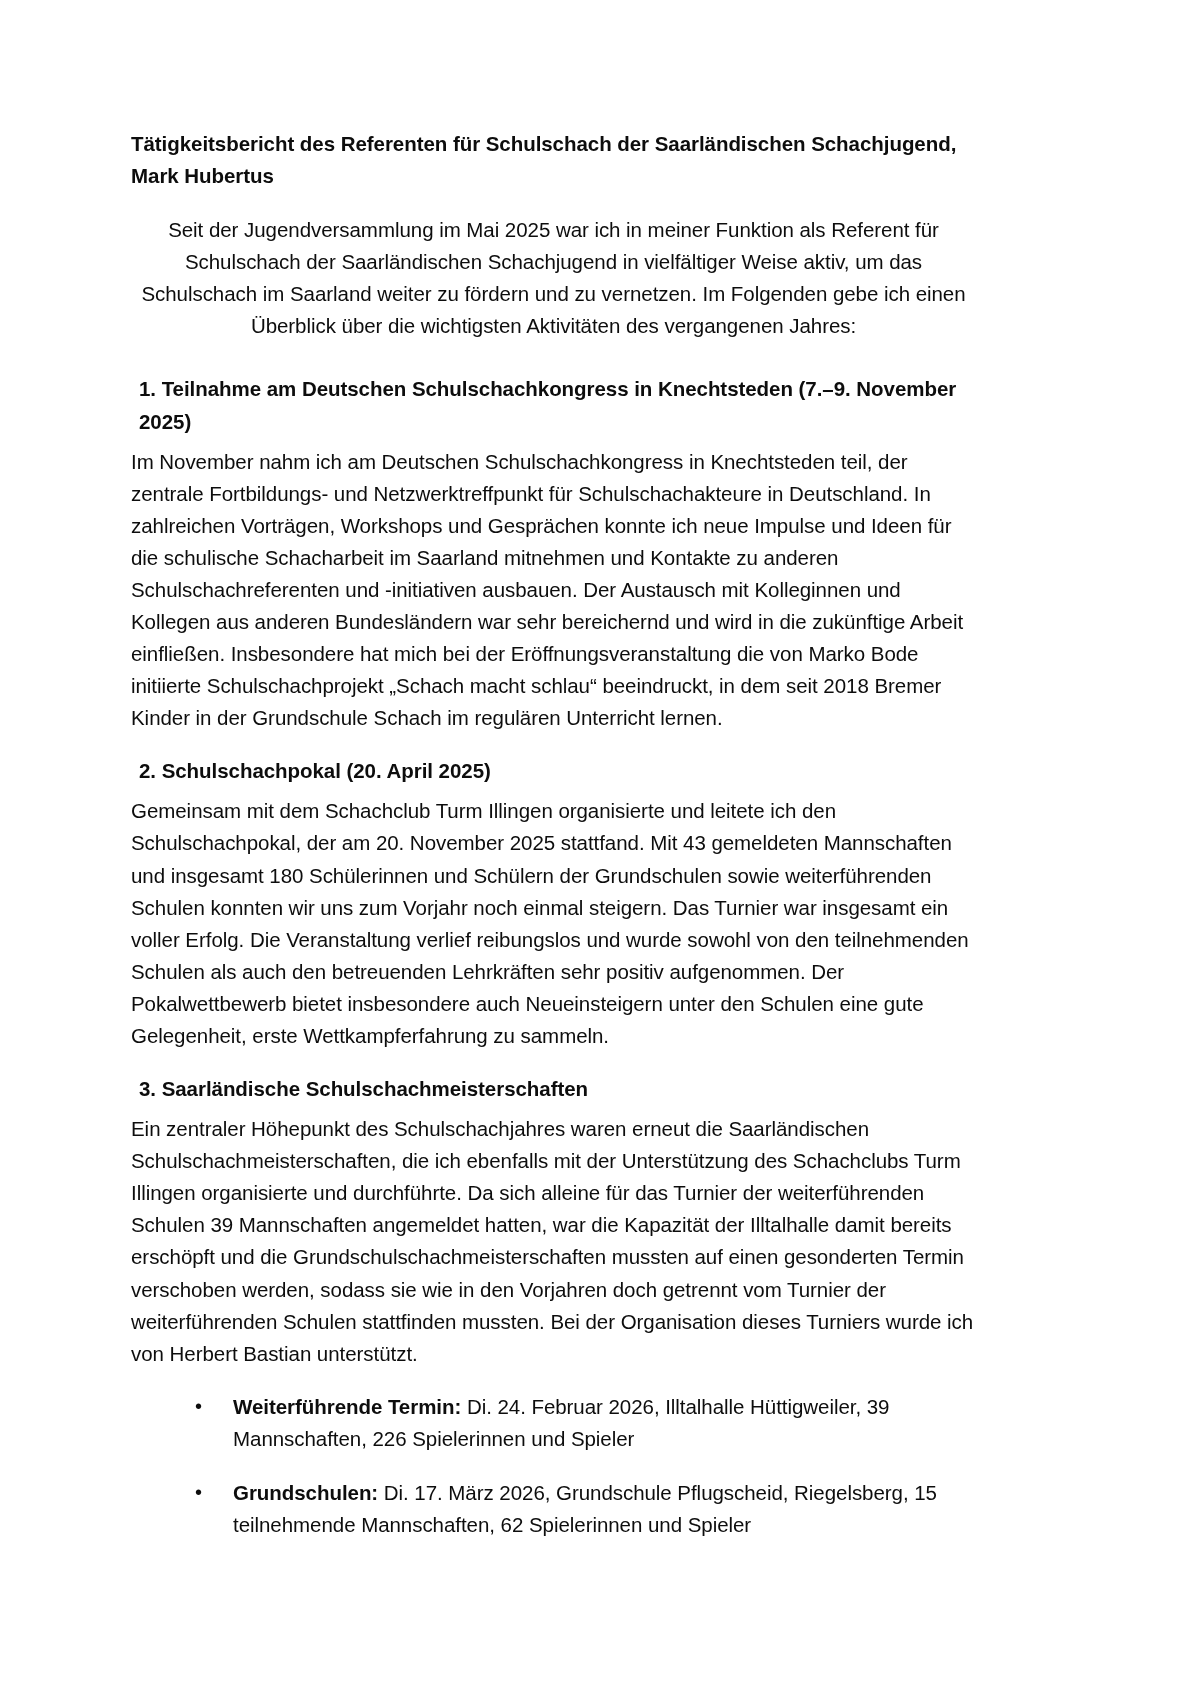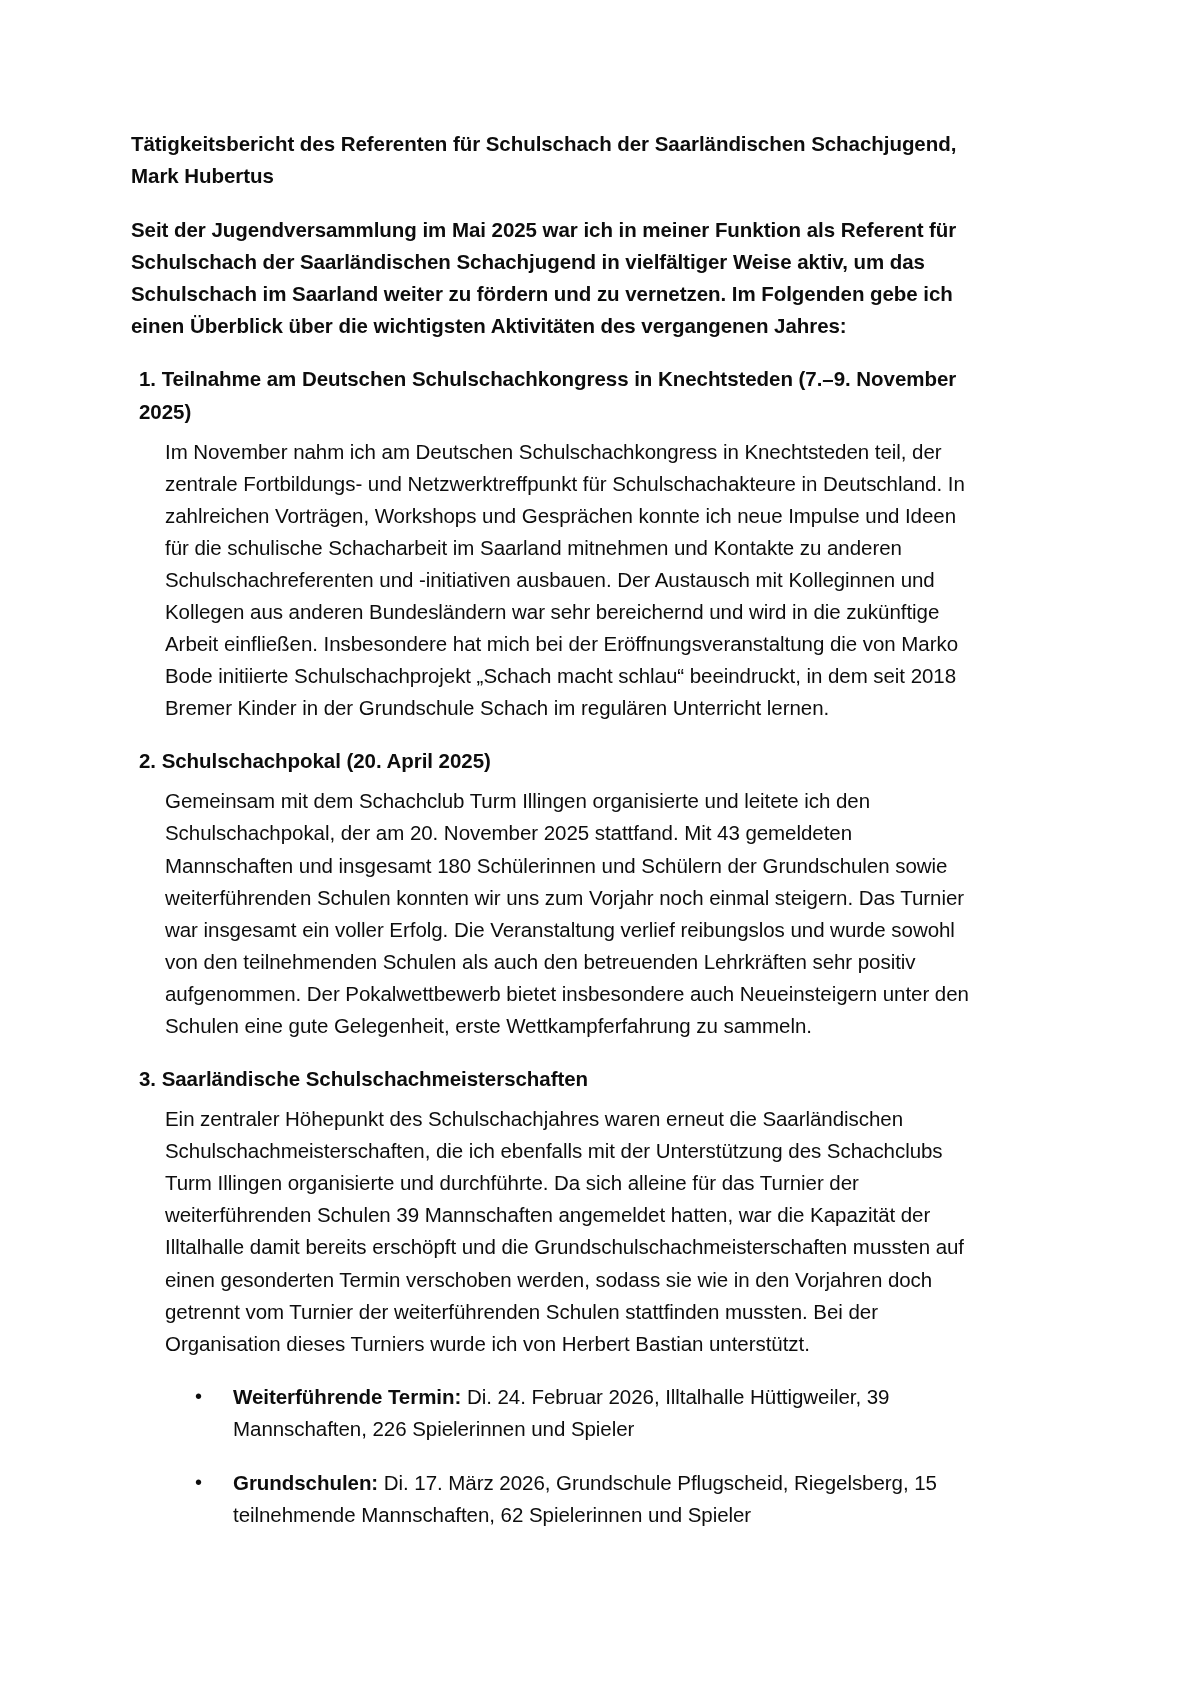--- a/index.html
+++ b/index.html
@@ -31,35 +31,33 @@
     color: #0d0d0d;
   }
   .doc-title {
     font-weight: bold;
     font-size: 20.5px;
     line-height: 1.565;
     margin: 0 0 22px 0;
     width: 840px;
   }
   p.para {
-    margin: 0 0 21px 0;
-    text-align: left;
-    font-weight: bold;
+    margin: 0 0 31px 0;
+    text-align: center;
   }
   .section-head {
     font-weight: bold;
     margin: 8px;
     display: block;
   }
   .section-block {
     margin: 0 0 21px 0;
   }
   .section-block .body-text {
     display: block;
-    margin-left: 34px;
   }
   ul.bullets {
     margin: 18px 0 0 0;
     padding: 0 0 0 64px;
     list-style: none;
   }
   ul.bullets li {
     position: relative;
     margin: 0 0 22px 0;
     padding-left: 38px;

